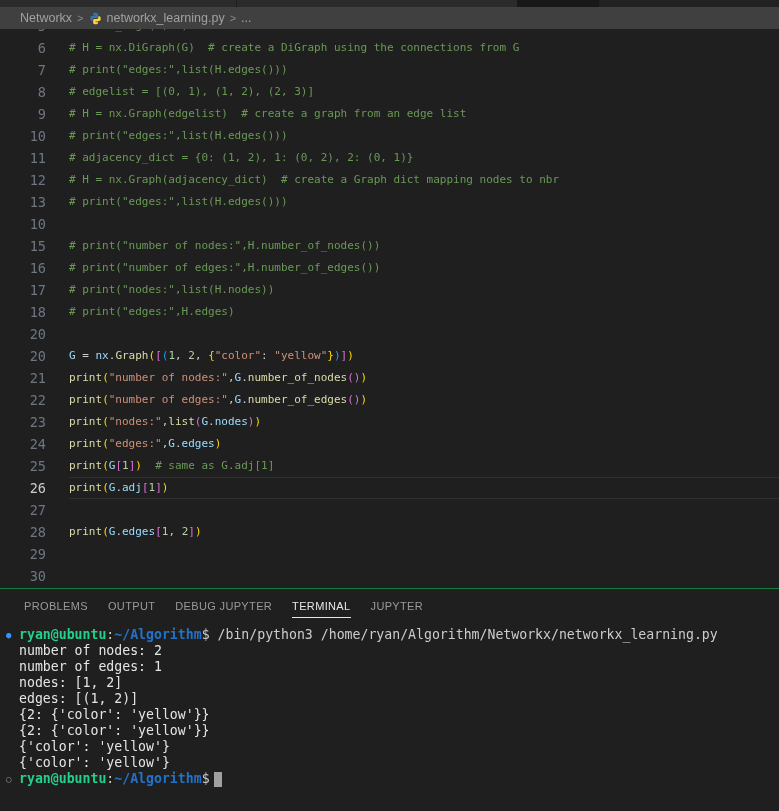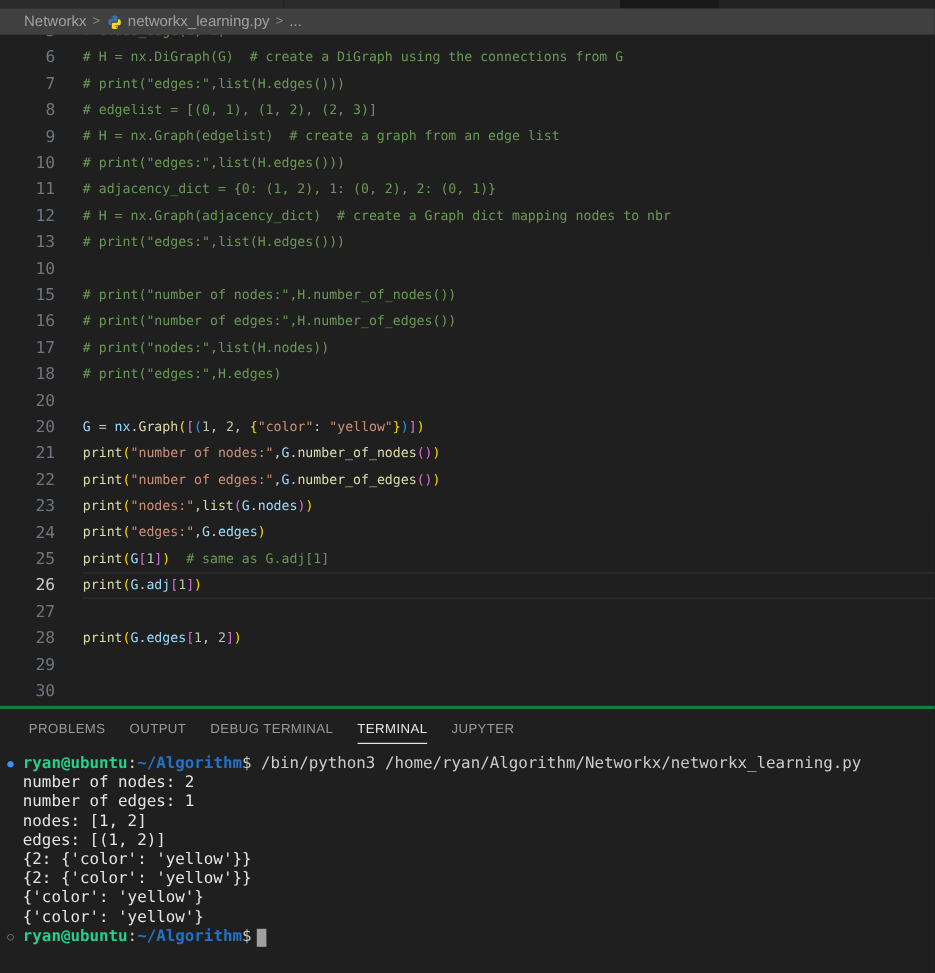--- a/index.html
+++ b/index.html
@@ -131,21 +131,21 @@
   .b2 { color: #da70d6; }
   .b3 { color: #179fff; }
   .op { color: #cccccc; }
 
   
   .panel {
     flex: 1 1 auto;
     background: #1f1f1f;
     display: flex;
     flex-direction: column;
-    border-top: 3px solid #15803d;
+    border-top: 1px solid #15803d;
     min-height: 0;
   }
   .panel-tabs {
     height: 34px;
     min-height: 34px;
     display: flex;
     align-items: center;
     padding-left: 14px;
     background: #1f1f1f;
     gap: 0px;
@@ -270,20 +270,20 @@
         <div class="line"><span class="lno">28</span><span class="ltext"><span class="fn">print</span><span class="b1">(</span><span class="var">G</span><span class="op">.</span><span class="var">edges</span><span class="b2">[</span><span class="num">1</span><span class="op">, </span><span class="num">2</span><span class="b2">]</span><span class="b1">)</span></span></div>
         <div class="line"><span class="lno">29</span><span class="ltext"></span></div>
         <div class="line"><span class="lno">30</span><span class="ltext"></span></div>
       </div>
   </div>
 
   <div class="panel">
     <div class="panel-tabs" id="panel-tabs">
         <div class="ptab">PROBLEMS</div>
         <div class="ptab">OUTPUT</div>
-        <div class="ptab">DEBUG TERMINAL</div>
+        <div class="ptab">DEBUG JUPYTER</div>
         <div class="ptab active">TERMINAL</div>
         <div class="ptab">JUPYTER</div>
       </div>
     <div class="terminal" id="terminal-body"><div class="trow"><span class="tmark filled">●</span><span class="t-user">ryan@ubuntu</span><span class="t-colon">:</span><span class="t-path">~/Algorithm</span><span class="t-dollar">$</span><span class="t-cmd"> /bin/python3 /home/ryan/Algorithm/Networkx/networkx_learning.py</span></div><div class="trow"><span class="tmark"> </span><span class="t-out">number of nodes: 2</span></div><div class="trow"><span class="tmark"> </span><span class="t-out">number of edges: 1</span></div><div class="trow"><span class="tmark"> </span><span class="t-out">nodes: [1, 2]</span></div><div class="trow"><span class="tmark"> </span><span class="t-out">edges: [(1, 2)]</span></div><div class="trow"><span class="tmark"> </span><span class="t-out">{2: {'color': 'yellow'}}</span></div><div class="trow"><span class="tmark"> </span><span class="t-out">{2: {'color': 'yellow'}}</span></div><div class="trow"><span class="tmark"> </span><span class="t-out">{'color': 'yellow'}</span></div><div class="trow"><span class="tmark"> </span><span class="t-out">{'color': 'yellow'}</span></div><div class="trow"><span class="tmark hollow">○</span><span class="t-user">ryan@ubuntu</span><span class="t-colon">:</span><span class="t-path">~/Algorithm</span><span class="t-dollar">$</span><span class="cursor"></span></div></div>
   </div>
 
 </div>
 
 </body></html>

